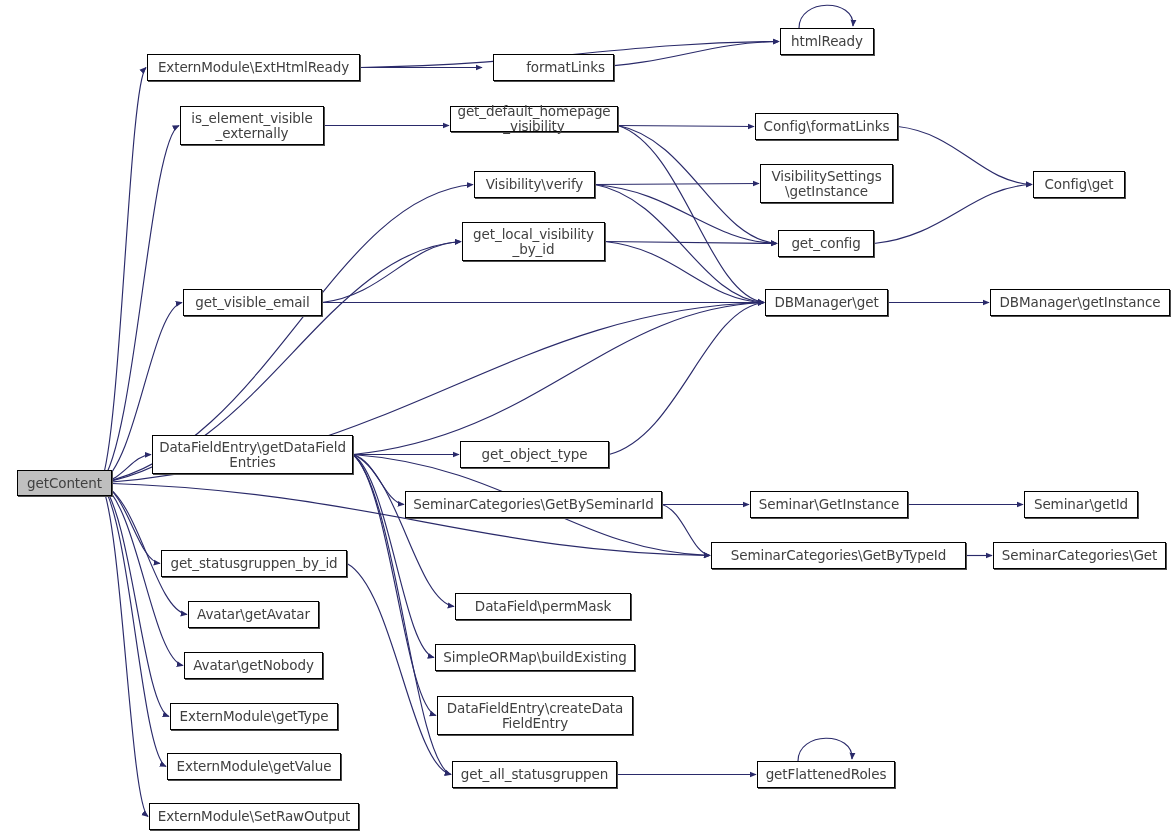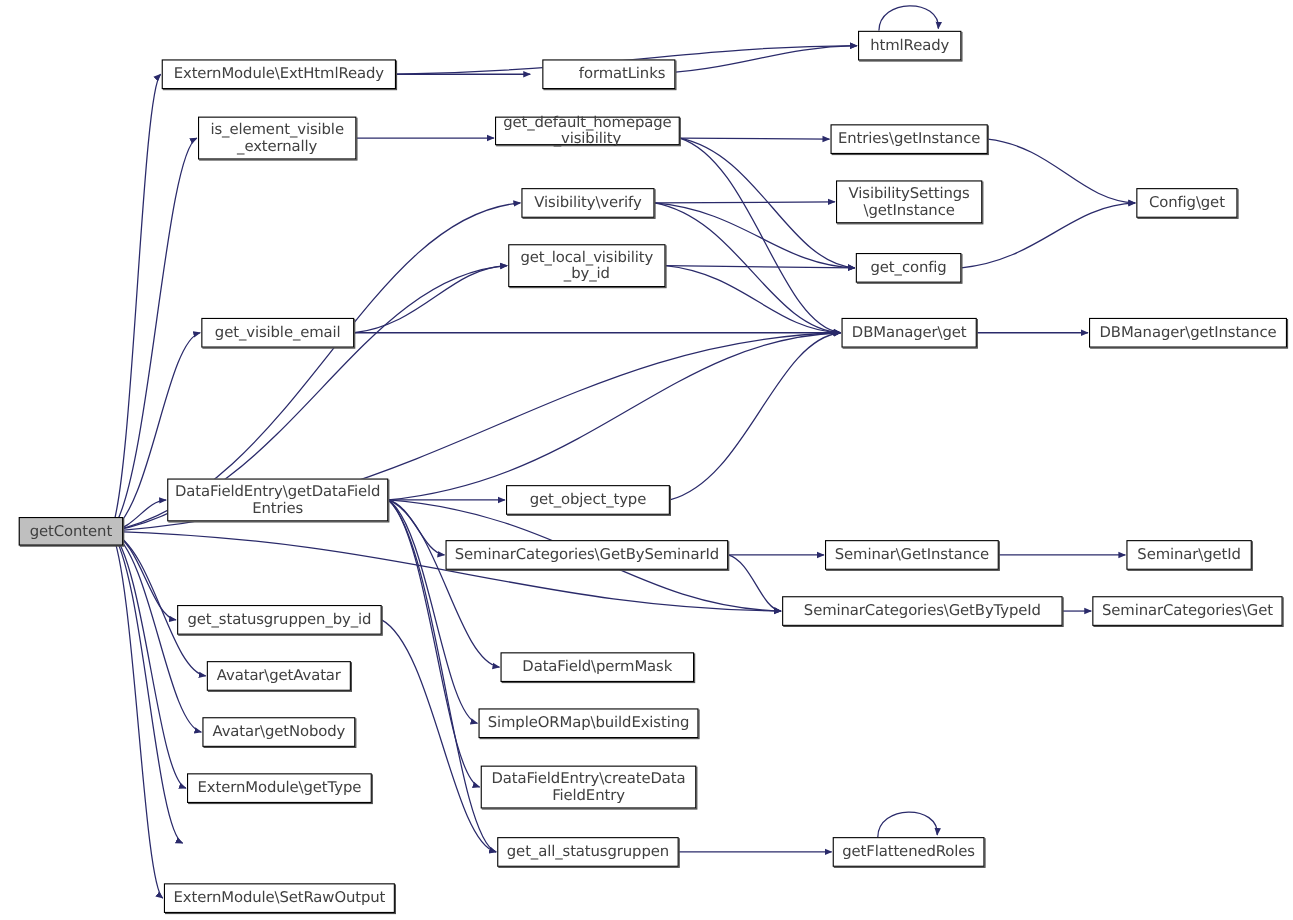--- a/index.html
+++ b/index.html
@@ -104,21 +104,21 @@
       <path d="M 798 761 C 798 731, 854 731, 852 759" fill="none" stroke="#2a2a6a" stroke-width="1.15" marker-end="url(#arrow)"></path>
     </svg>
 <div class="node root" style="left: 17px; top: 470px; width: 95px; height: 26px;">getContent</div>
     <div class="node" style="left: 147px; top: 54px; width: 213px; height: 27px;">ExternModule\ExtHtmlReady</div>
     <div class="node" style="left: 493px; top: 54px; width: 121px; height: 27px; padding-left: 24px;">formatLinks</div>
     <div class="node" style="left: 780px; top: 28px; width: 94px; height: 27px;">htmlReady</div>
     <div class="node" style="left: 180px; top: 106px; width: 144px; height: 39px;">is_element_visible
 _externally</div>
     <div class="node" style="left: 450px; top: 106px; width: 168px; height: 26px;">get_default_homepage
 _visibility</div>
-    <div class="node" style="left: 755px; top: 113px; width: 143px; height: 27px;">Entries\getInstance</div>
+    <div class="node" style="left: 755px; top: 113px; width: 143px; height: 27px;">Config\formatLinks</div>
     <div class="node" style="left: 1033px; top: 171px; width: 92px; height: 27px;">Config\get</div>
     <div class="node" style="left: 474px; top: 171px; width: 121px; height: 27px;">Visibility\verify</div>
     <div class="node" style="left: 760px; top: 164px; width: 133px; height: 39px;">VisibilitySettings
 \getInstance</div>
     <div class="node" style="left: 462px; top: 222px; width: 143px; height: 39px;">get_local_visibility
 _by_id</div>
     <div class="node" style="left: 778px; top: 230px; width: 96px; height: 27px;">get_config</div>
     <div class="node" style="left: 183px; top: 289px; width: 139px; height: 27px;">get_visible_email</div>
     <div class="node" style="left: 765px; top: 289px; width: 123px; height: 27px;">DBManager\get</div>
     <div class="node" style="left: 990px; top: 289px; width: 180px; height: 27px;">DBManager\getInstance</div>
@@ -133,14 +133,15 @@
     <div class="node" style="left: 161px; top: 550px; width: 186px; height: 27px;">get_statusgruppen_by_id</div>
     <div class="node" style="left: 455px; top: 593px; width: 176px; height: 27px;">DataField\permMask</div>
     <div class="node" style="left: 188px; top: 601px; width: 131px; height: 27px;">Avatar\getAvatar</div>
     <div class="node" style="left: 435px; top: 644px; width: 200px; height: 27px;">SimpleORMap\buildExisting</div>
     <div class="node" style="left: 184px; top: 652px; width: 139px; height: 27px;">Avatar\getNobody</div>
     <div class="node" style="left: 437px; top: 696px; width: 196px; height: 39px;">DataFieldEntry\createData
 FieldEntry</div>
     <div class="node" style="left: 170px; top: 703px; width: 168px; height: 27px;">ExternModule\getType</div>
     <div class="node" style="left: 452px; top: 761px; width: 165px; height: 27px;">get_all_statusgruppen</div>
     <div class="node" style="left: 757px; top: 761px; width: 138px; height: 27px;">getFlattenedRoles</div>
+    <div class="node" style="left: 167px; top: 753px; width: 174px; height: 27px;">ExternModule\getValue</div>
     <div class="node" style="left: 149px; top: 803px; width: 210px; height: 27px;">ExternModule\SetRawOutput</div>
   </div>
 
 </body></html>

